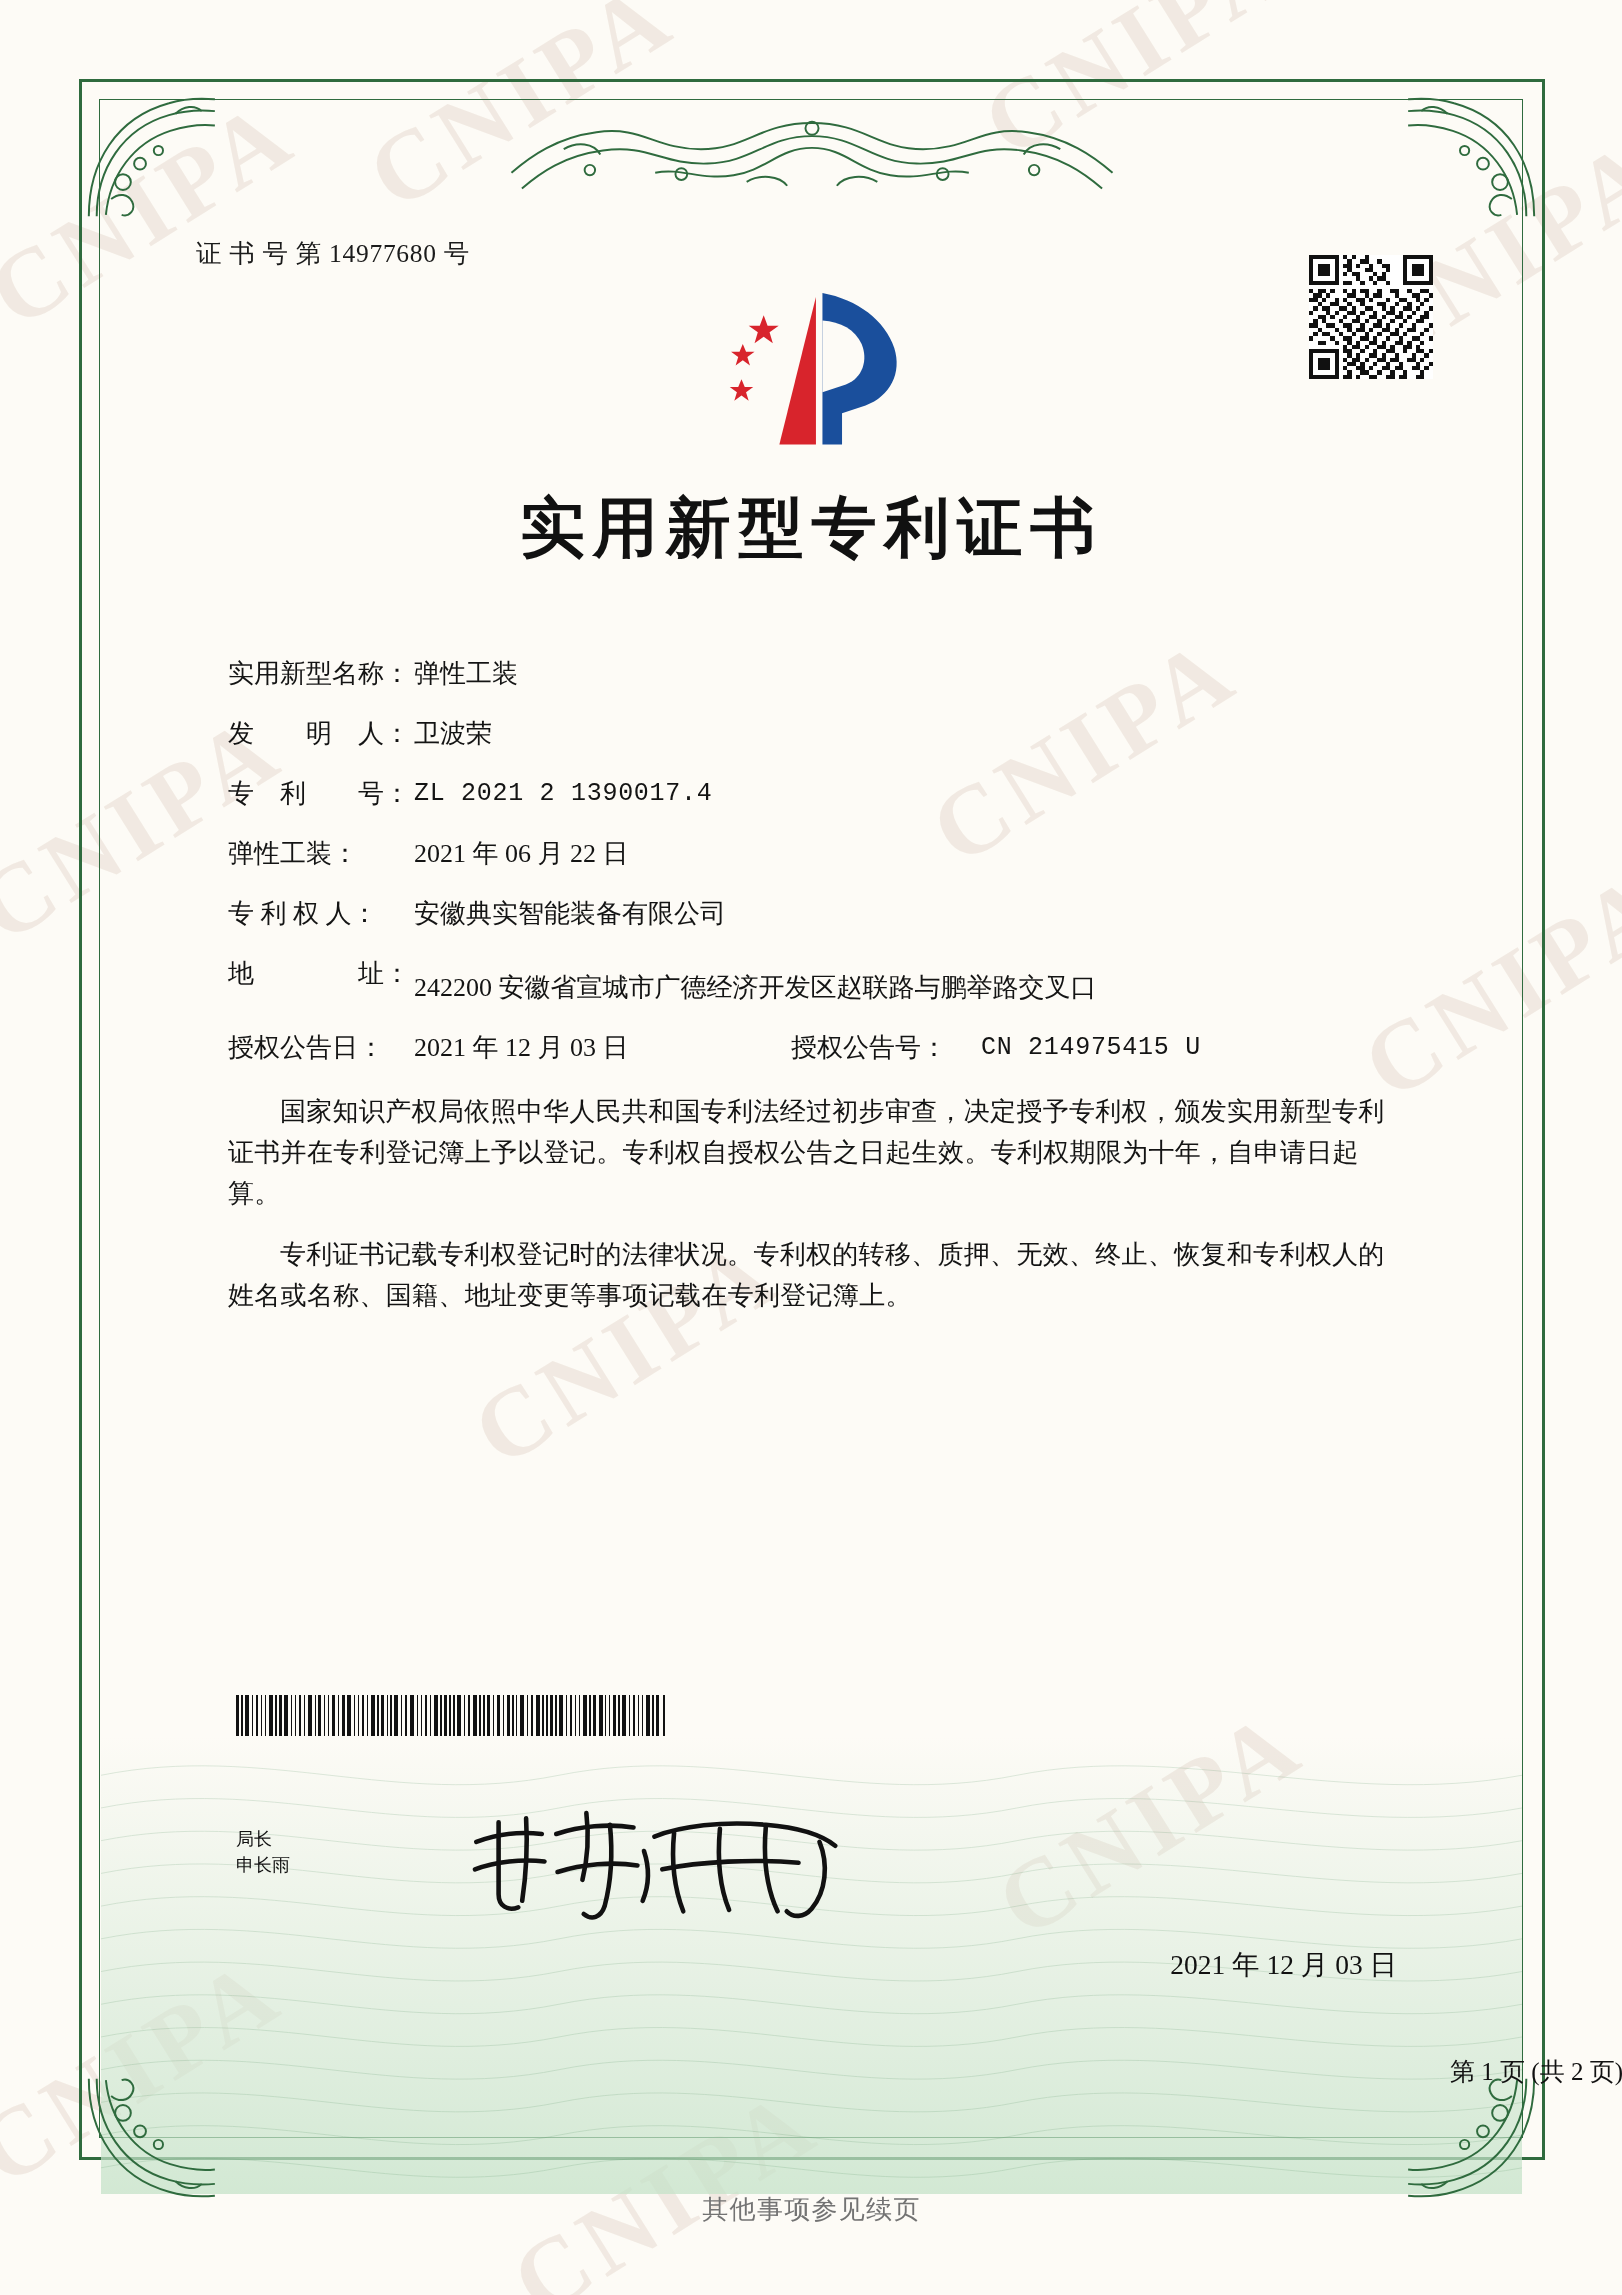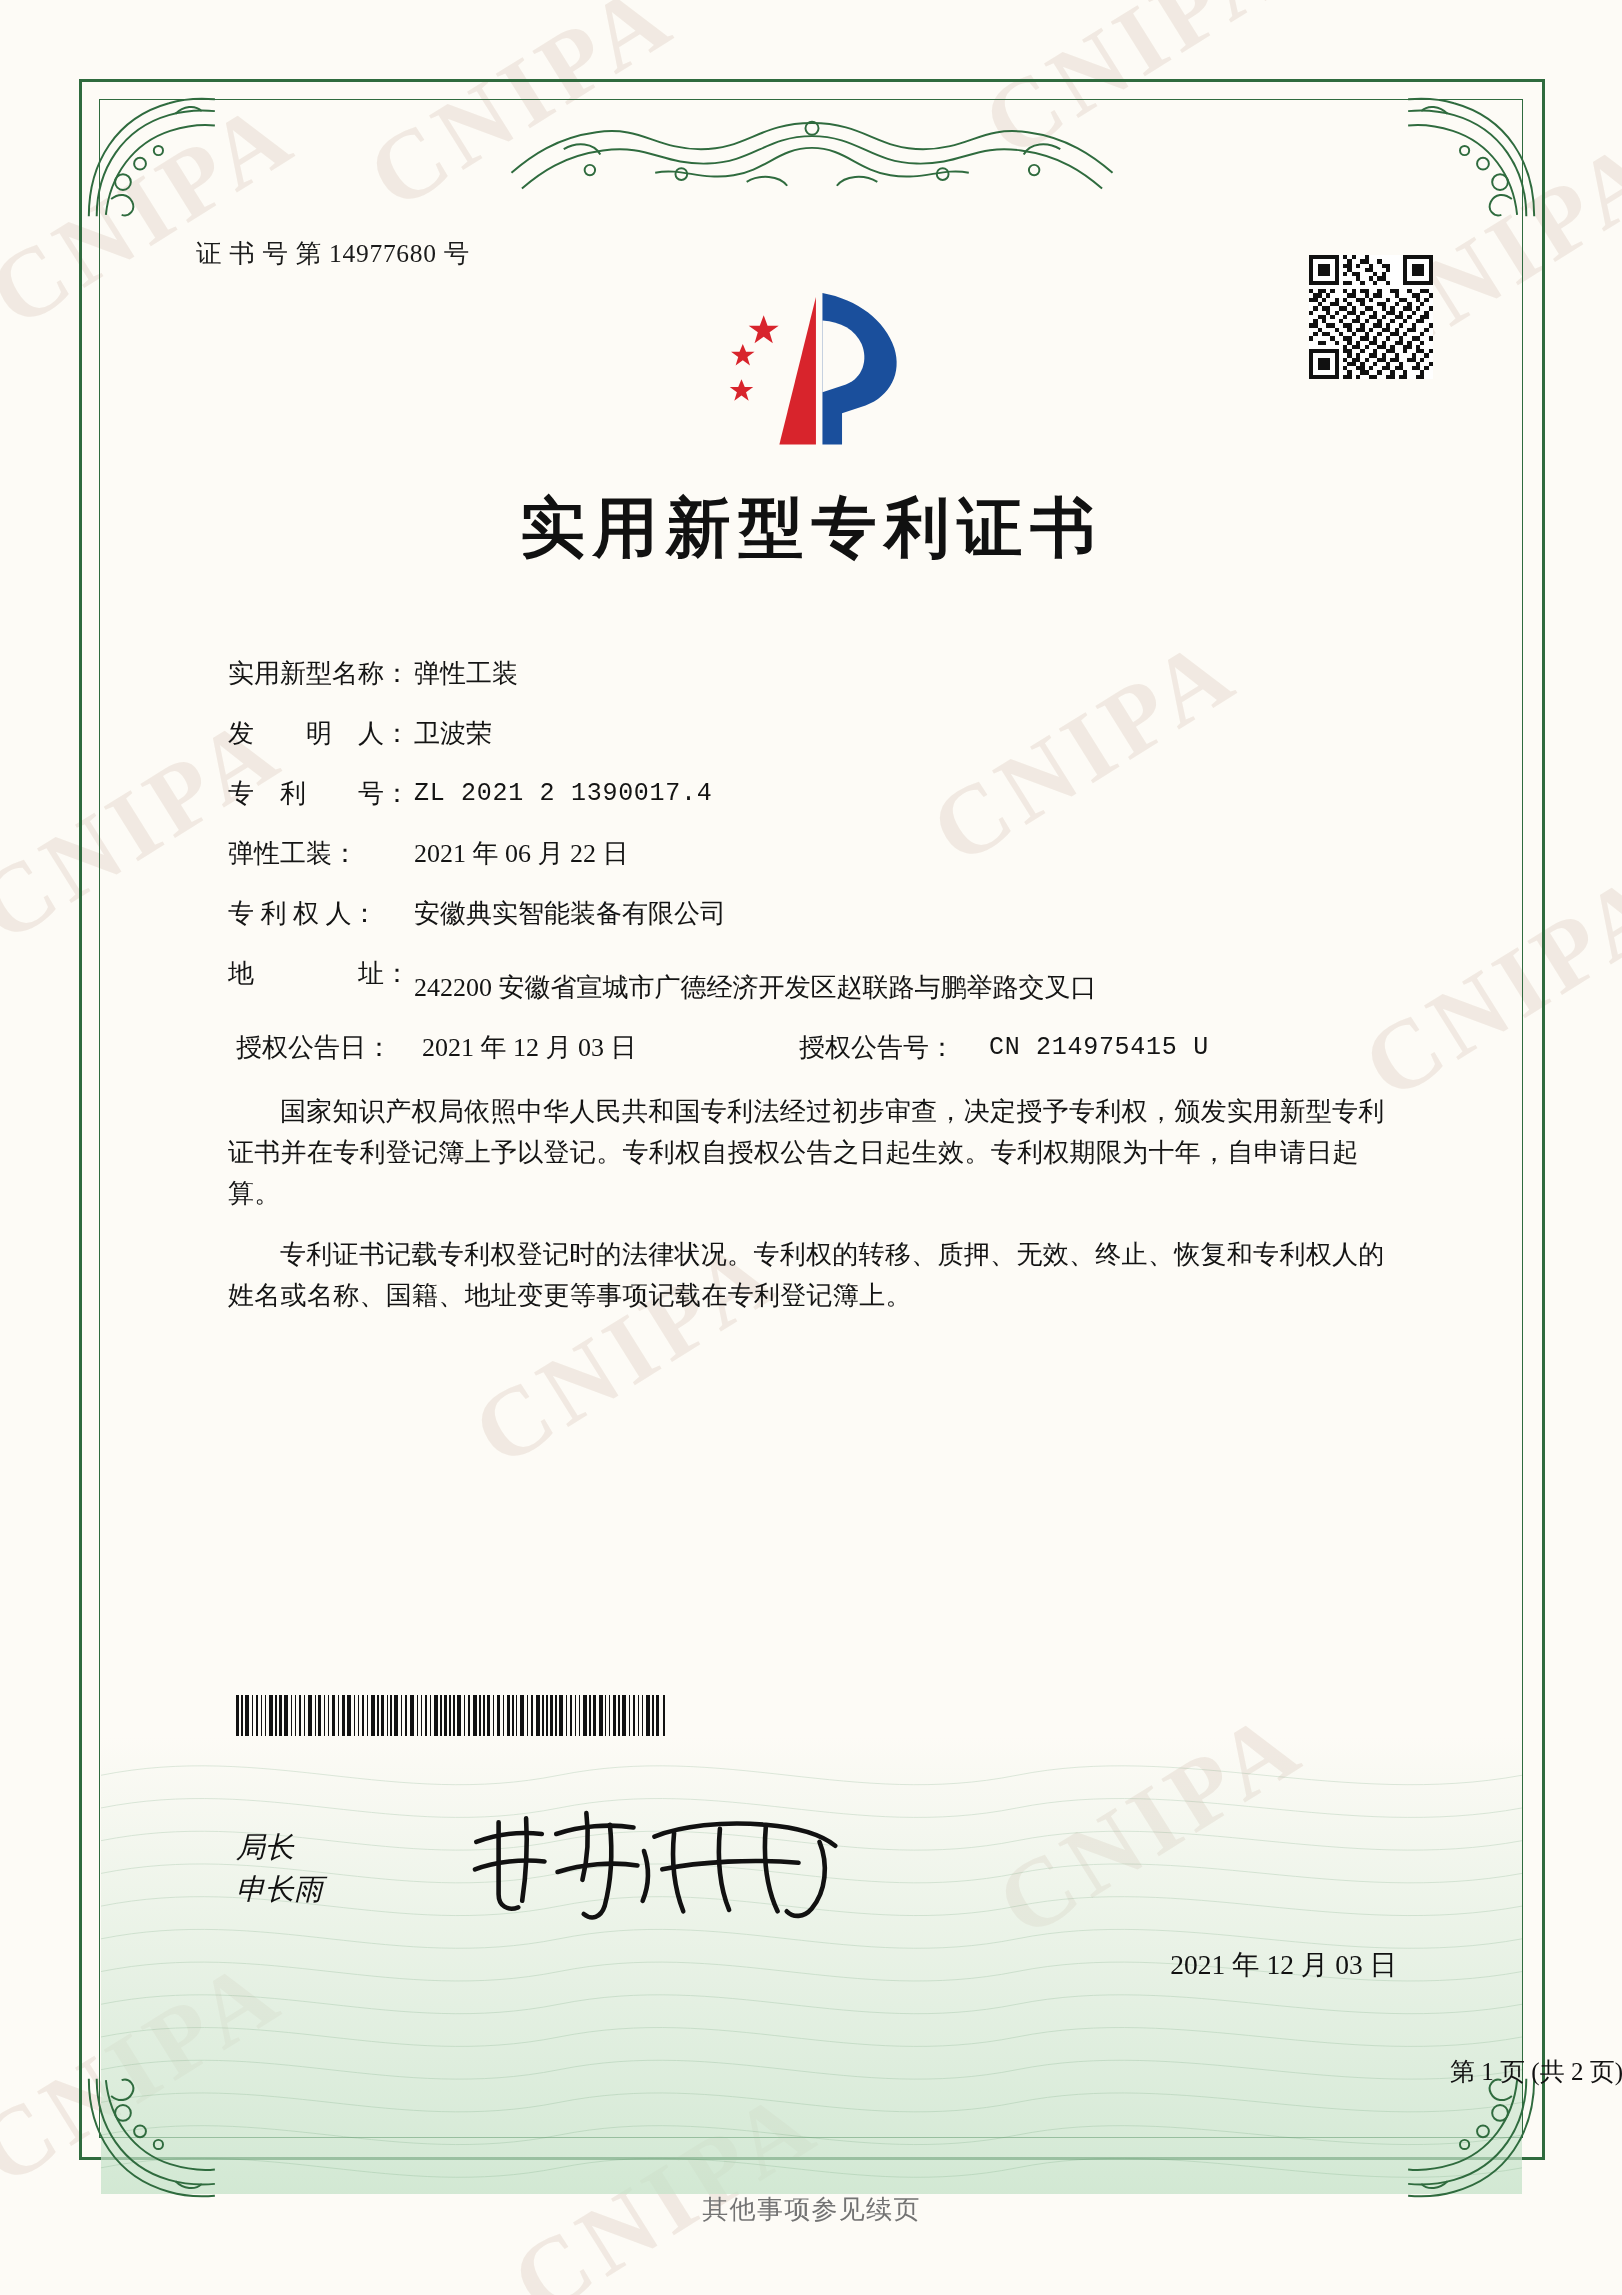--- a/index.html
+++ b/index.html
@@ -155,21 +155,21 @@
     font-size: 25px;
     letter-spacing: 0.7px;
   }
   .addr-wrap { max-width: 844px; margin-top: 14px; }
 
   .two-col {
     display: flex;
     margin-bottom: 30px;
     font-size: 26px;
   }
-  .two-col .left { flex: 0 0 563px; display:flex;margin-left:8px; }
+  .two-col .left { flex: 0 0 563px; display:flex; }
   .two-col .right { flex: 1 1 auto; display:flex; }
   .two-col .lbl { flex: 0 0 186px; }
   .two-col .lbl-r { flex: 0 0 190px; }
 
   .para {
     margin-top: 19.6px;
     font-size: 26px;
     line-height: 1.58;
     text-indent: 52px;
     color: #141414;
@@ -181,24 +181,23 @@
     left: 236px;
     top: 1695px;
     width: 432px;
     height: 41px;
   }
 
   .sign-block {
     position: absolute;
     left: 236px;
     top: 1826px;
-    font-size: 29px;
+    font-size: 18px;
     line-height: 1.45;
     color: #111;
-    font-style: italic;
   }
   .signature {
     position: absolute;
     left: 458px;
     top: 1796px;
     width: 406px;
     height: 131px;
   }
   .issue-date {
     position: absolute;

